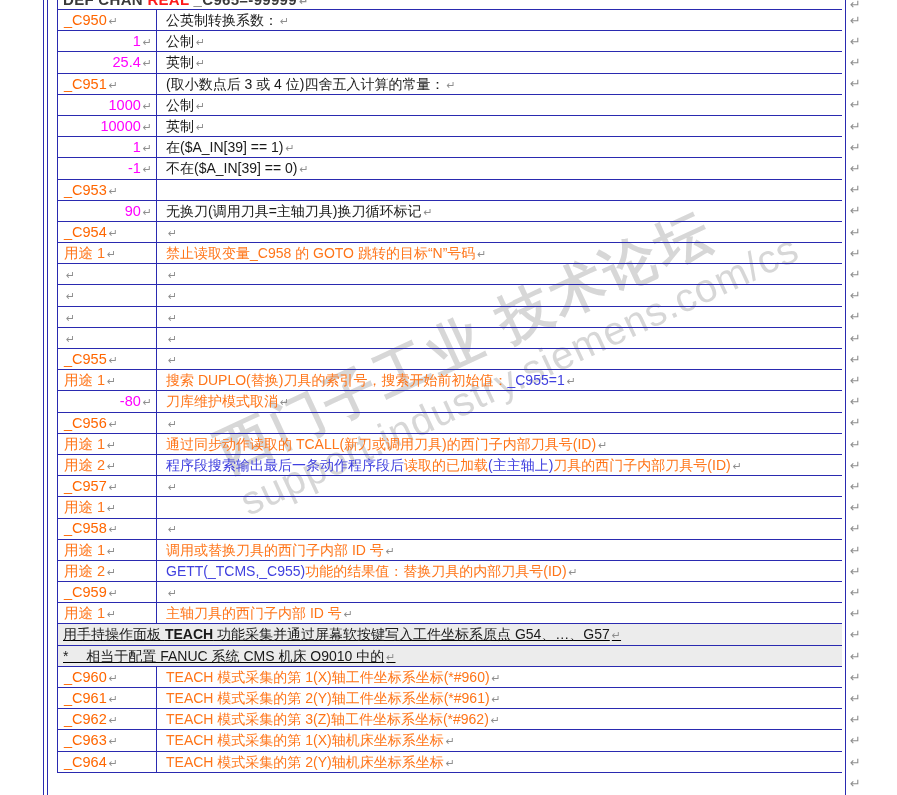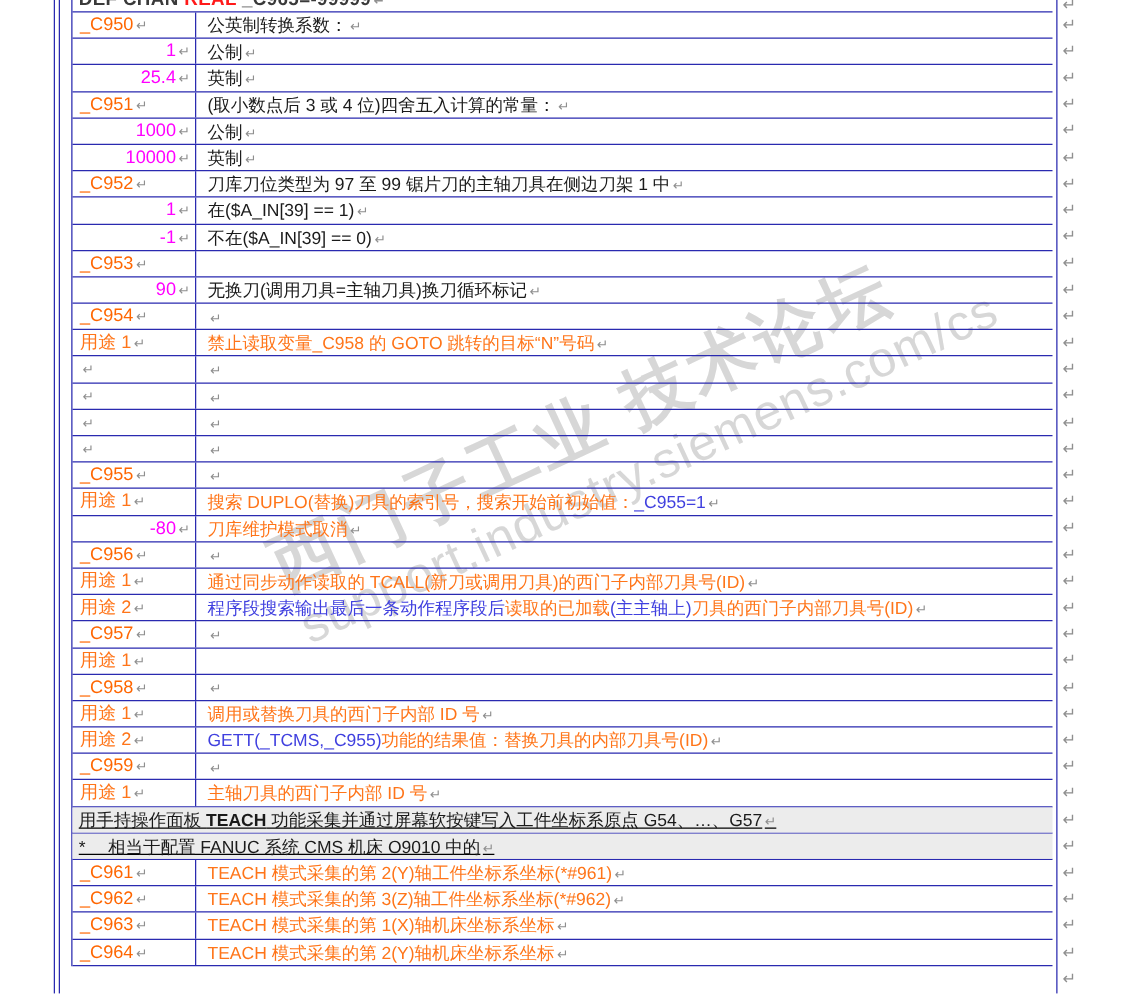--- a/index.html
+++ b/index.html
@@ -64,24 +64,20 @@
       </div>
       <div class="row data" style="height: 21.2px;">
         <div class="c1 val"><span style="color: rgb(255, 0, 255);">1000</span><span class="pc">↵</span></div>
         <div class="c2"><span style="color: rgb(26, 26, 26);">公制</span><span class="pc">↵</span></div>
       </div>
       <div class="row data" style="height: 21.2px;">
         <div class="c1 val"><span style="color: rgb(255, 0, 255);">10000</span><span class="pc">↵</span></div>
         <div class="c2"><span style="color: rgb(26, 26, 26);">英制</span><span class="pc">↵</span></div>
       </div>
       <div class="row data" style="height: 21.2px;">
-        <div class="c1 var"><span style="color: rgb(255, 102, 0);">_C952</span><span class="pc">↵</span></div>
-        <div class="c2"><span style="color: rgb(26, 26, 26);">刀库刀位类型为 97 至 99 锯片刀的主轴刀具在侧边刀架 1 中</span><span class="pc">↵</span></div>
-      </div>
-      <div class="row data" style="height: 21.2px;">
         <div class="c1 val"><span style="color: rgb(255, 0, 255);">1</span><span class="pc">↵</span></div>
         <div class="c2"><span style="color: rgb(26, 26, 26);">在($A_IN[39] == 1)</span><span class="pc">↵</span></div>
       </div>
       <div class="row data" style="height: 21.2px;">
         <div class="c1 val"><span style="color: rgb(255, 0, 255);">-1</span><span class="pc">↵</span></div>
         <div class="c2"><span style="color: rgb(26, 26, 26);">不在($A_IN[39] == 0)</span><span class="pc">↵</span></div>
       </div>
       <div class="row data" style="height: 21.2px;">
         <div class="c1 var"><span style="color: rgb(255, 102, 0);">_C953</span><span class="pc">↵</span></div>
       </div>
@@ -166,20 +162,24 @@
       </div>
       <div class="row section" style="height: 21.2px;">
         <div class="seccell">
           <div class="secinner"><span style="color: rgb(26, 26, 26);">用手持操作面板 </span><span class="b" style="color: rgb(26, 26, 26);">TEACH</span><span style="color: rgb(26, 26, 26);"> 功能采集并通过屏幕软按键写入工件坐标系原点 G54、…、G57</span><span class="pc">↵</span></div>
         </div>
       </div>
       <div class="row section" style="height: 21.2px;">
         <div class="seccell">
           <div class="secinner"><span style="color: rgb(26, 26, 26);">*　 相当于配置 FANUC 系统 CMS 机床 O9010 中的</span><span class="pc">↵</span></div>
         </div>
+      </div>
+      <div class="row data" style="height: 21.2px;">
+        <div class="c1 var"><span style="color: rgb(255, 102, 0);">_C960</span><span class="pc">↵</span></div>
+        <div class="c2"><span style="color: rgb(255, 117, 25);">TEACH 模式采集的第 1(X)轴工件坐标系坐标(*#960)</span><span class="pc">↵</span></div>
       </div>
       <div class="row data" style="height: 21.2px; justify-content: space-between;">
         <div class="c1 var"><span style="color: rgb(255, 102, 0);">_C961</span><span class="pc">↵</span></div>
         <div class="c2"><span style="color: rgb(255, 117, 25);">TEACH 模式采集的第 2(Y)轴工件坐标系坐标(*#961)</span><span class="pc">↵</span></div>
       </div>
       <div class="row data" style="height: 21.2px;">
         <div class="c1 var"><span style="color: rgb(255, 102, 0);">_C962</span><span class="pc">↵</span></div>
         <div class="c2"><span style="color: rgb(255, 117, 25);">TEACH 模式采集的第 3(Z)轴工件坐标系坐标(*#962)</span><span class="pc">↵</span></div>
       </div>
       <div class="row data" style="height: 21.2px;">

